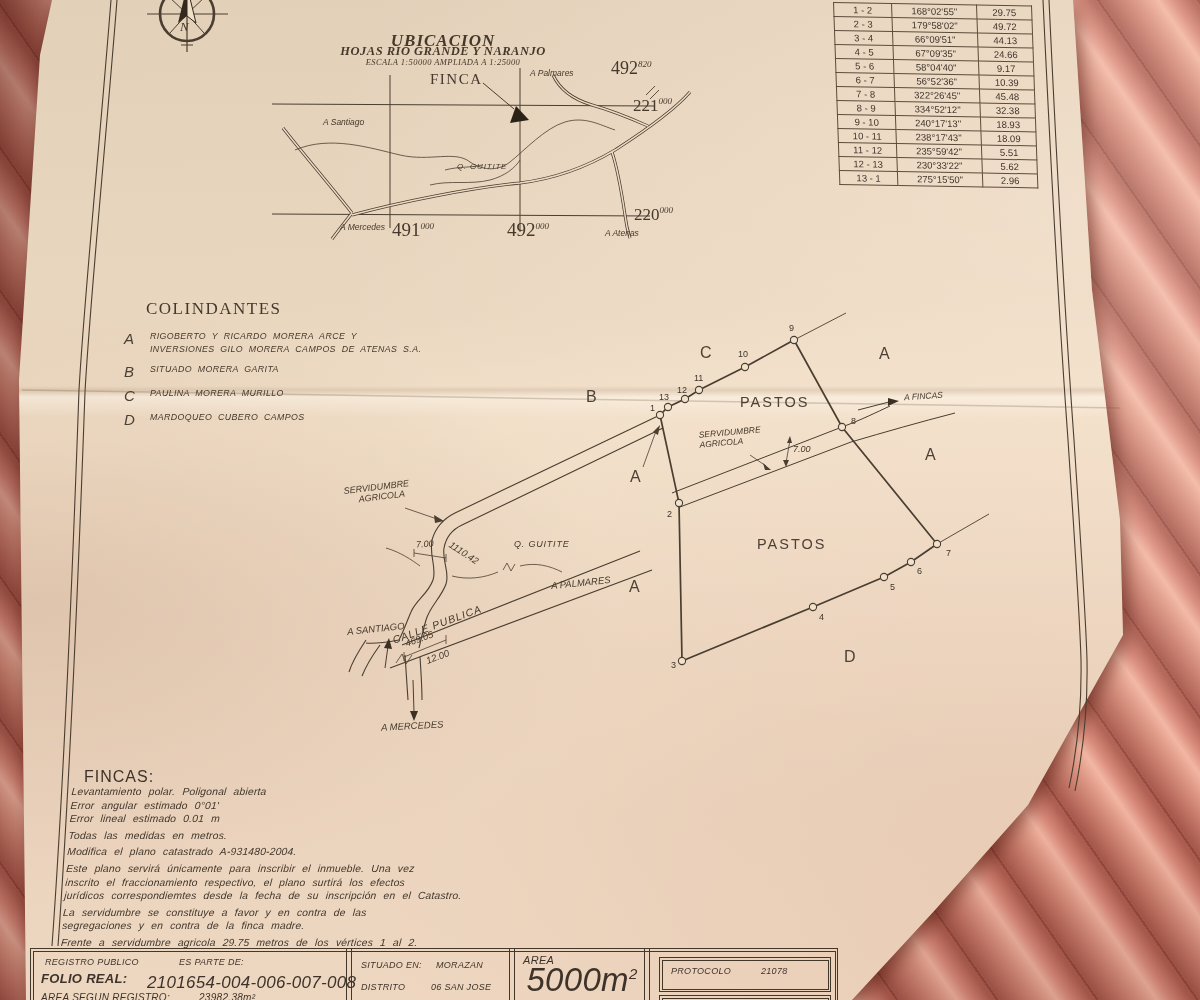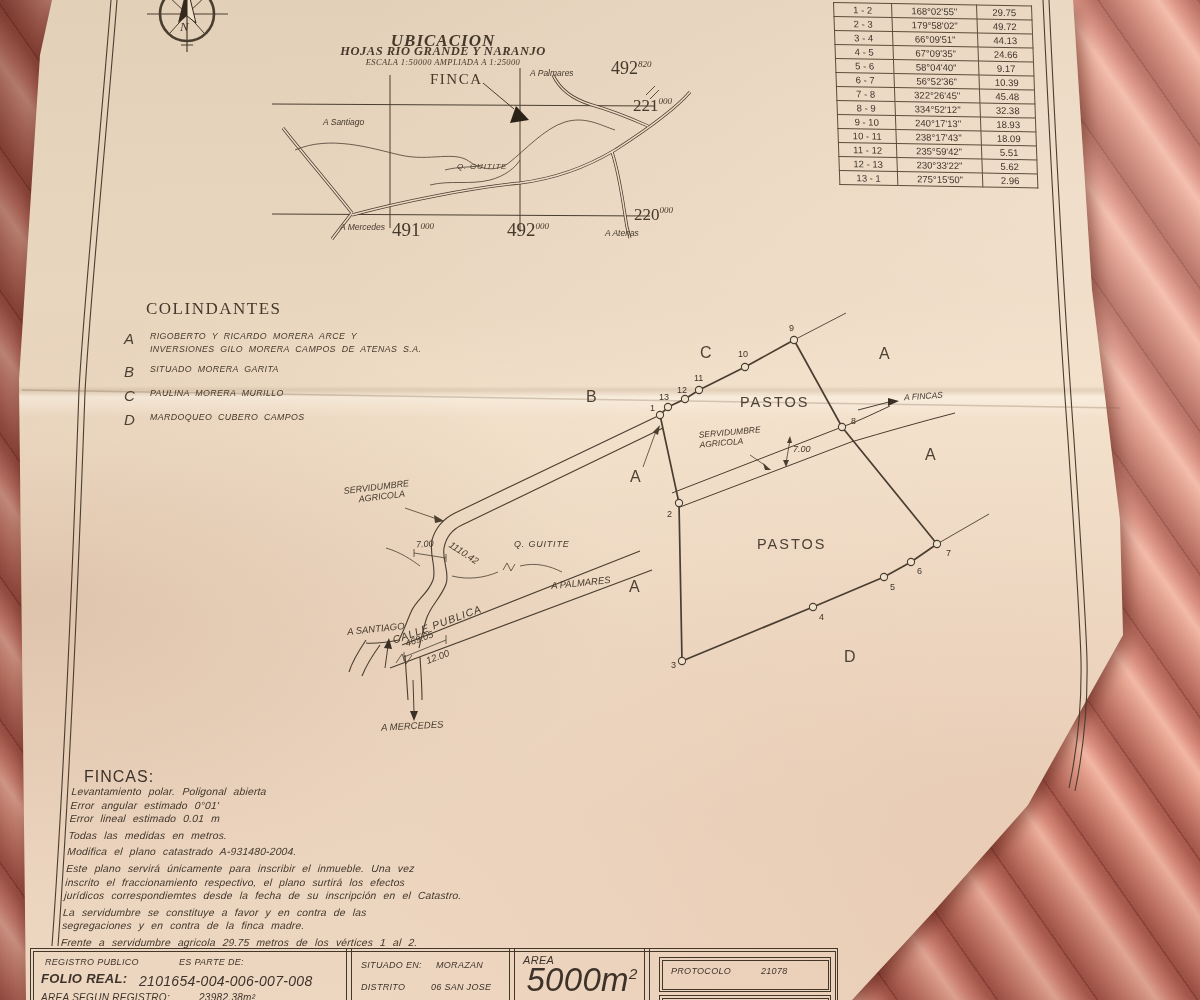--- a/index.html
+++ b/index.html
@@ -349,21 +349,21 @@
     </div>
 
   <div class="f-outer">
     <div class="f-sep" style="left:315px;"></div>
     <div class="f-sep" style="left:478px;"></div>
     <div class="f-sep" style="left:613px;"></div>
 
     <span class="f-txt" style="left:14px;top:8px;">REGISTRO PUBLICO</span>
     <span class="f-txt" style="left:148px;top:8px;text-align:center;">ES PARTE DE:</span>
     <span class="f-txt serif" style="left:10px;top:22px;font-size:13px;font-weight:bold;font-style:italic;">FOLIO REAL:</span>
-    <span class="f-txt" style="left:108px;top:24px;font-size:14px;">2101654-004-006-007-008</span>
+    <span class="f-txt" style="left:116px;top:24px;font-size:17px;">2101654-004-006-007-008</span>
     <span class="f-txt" style="left:10px;top:43px;font-size:10px;">AREA SEGUN REGISTRO:</span>
     <span class="f-txt" style="left:168px;top:43px;font-size:10px;">23982.38m²</span>
 
     <span class="f-txt" style="left:330px;top:11px;">SITUADO EN:</span>
     <span class="f-txt" style="left:405px;top:11px;">MORAZAN</span>
     <span class="f-txt" style="left:330px;top:33px;">DISTRITO</span>
     <span class="f-txt" style="left:400px;top:33px;">06 SAN JOSE</span>
 
     <span class="f-txt" style="left:492px;top:5px;font-size:11px;">AREA</span>
     <span class="f-txt serif" style="left:490px;top:12px;width:122px;text-align:center;font-size:33px;font-style:italic;">

